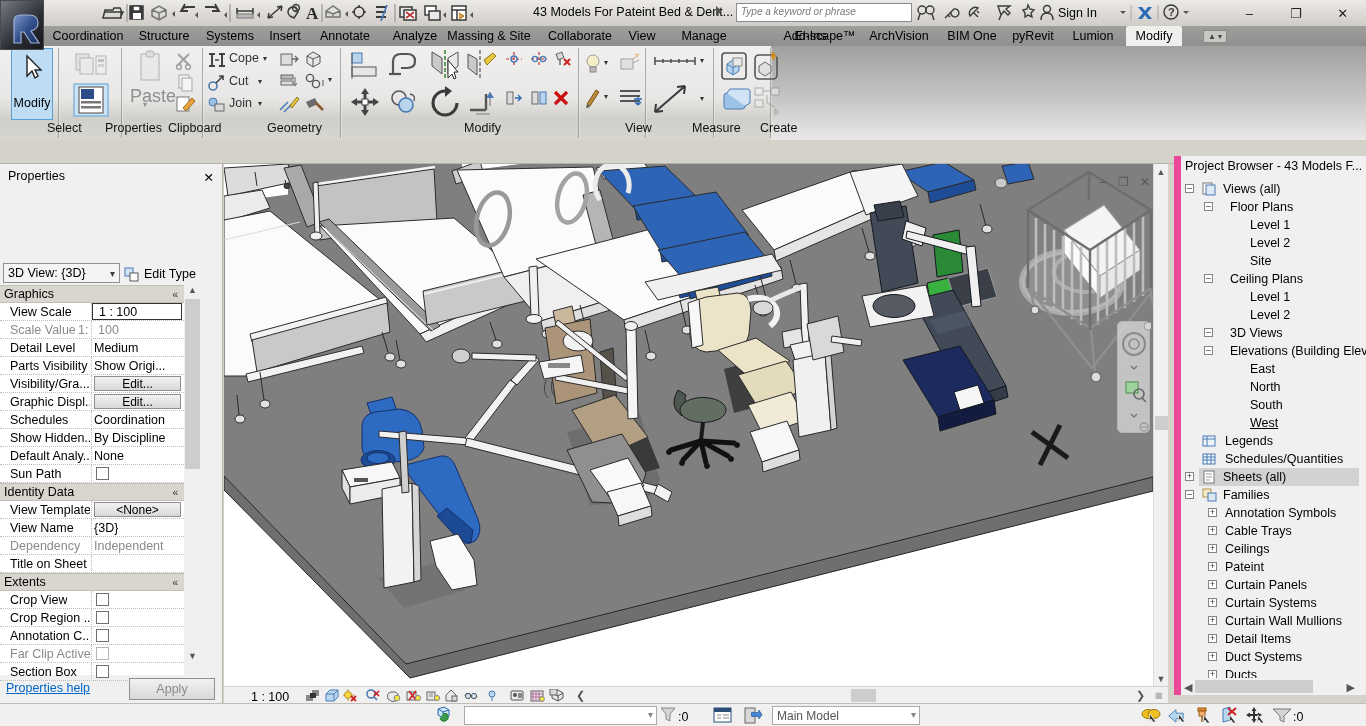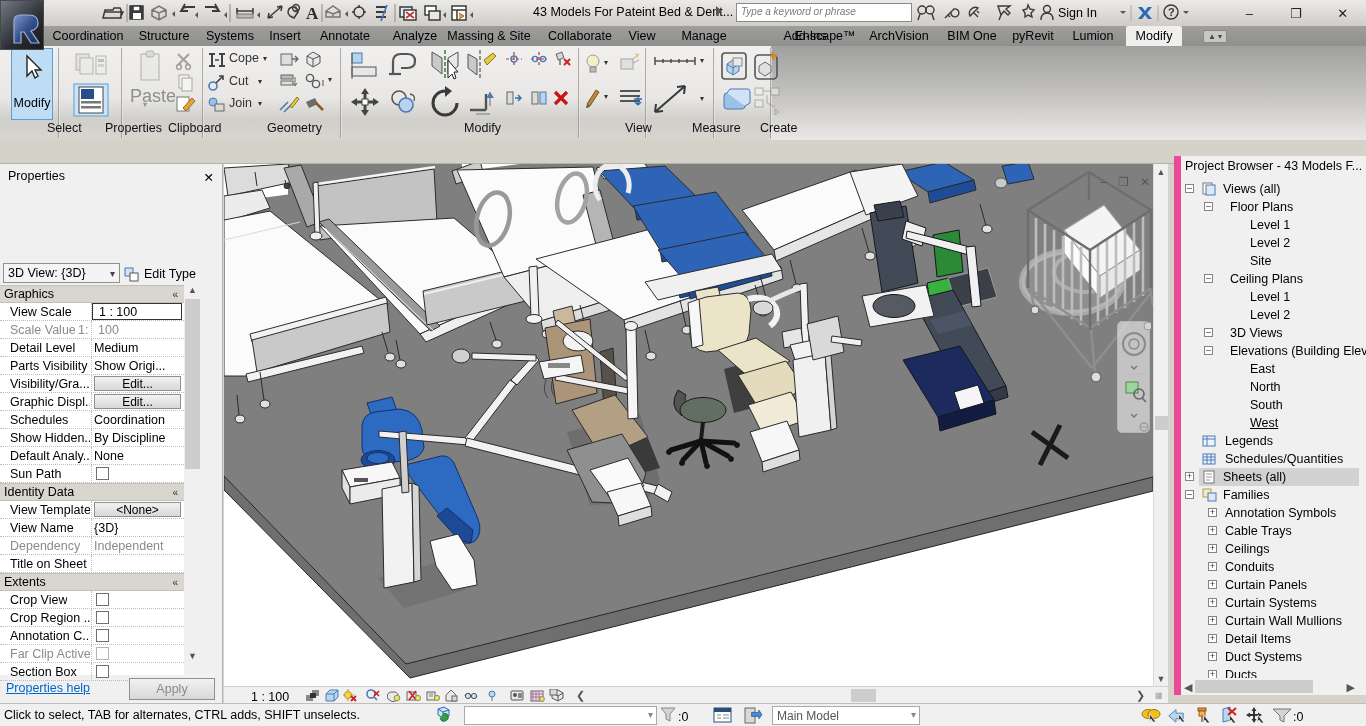--- a/index.html
+++ b/index.html
@@ -1006,21 +1006,21 @@
     <div class="trow" style="top:366px;">
           <span class="tbox" style="left:27px;">+</span>
           <span style="position:absolute;left:44px;top:2px;">Cable Trays</span>
         </div>
     <div class="trow" style="top:384px;">
           <span class="tbox" style="left:27px;">+</span>
           <span style="position:absolute;left:44px;top:2px;">Ceilings</span>
         </div>
     <div class="trow" style="top:402px;">
           <span class="tbox" style="left:27px;">+</span>
-          <span style="position:absolute;left:44px;top:2px;">Conduits</span>
+          <span style="position:absolute;left:44px;top:2px;">Pateint</span>
         </div>
     <div class="trow" style="top:420px;">
           <span class="tbox" style="left:27px;">+</span>
           <span style="position:absolute;left:44px;top:2px;">Curtain Panels</span>
         </div>
     <div class="trow" style="top:438px;">
           <span class="tbox" style="left:27px;">+</span>
           <span style="position:absolute;left:44px;top:2px;">Curtain Systems</span>
         </div>
     <div class="trow" style="top:456px;">
@@ -1046,21 +1046,20 @@
         <div style="position:absolute;bottom:0;width:100%;text-align:center;color:#555;font-size:9px;">▼</div>
       </div>
   <div id="bhscroll">
         <span class="sarrow" style="position:absolute;left:3px;top:3px;">◀</span>
         <div id="bhthumb"></div>
         <span class="sarrow" style="position:absolute;right:18px;top:3px;">▶</span>
       </div>
 </div>
 
 <div id="statusbar">
-  <div class="txt">Click to select, TAB for alternates, CTRL adds, SHIFT unselects.</div>
   <svg style="position:absolute;left:430px;top:2px;" width="24" height="19" viewBox="0 0 24 19">
         <path d="M8 3 L14 1 L19 4 L19 10 L13 12 L8 9 Z" fill="#cfe3f5" stroke="#2a6ab5"></path>
         <path d="M8 3 L13 6 L19 4 M13 6 v6" fill="none" stroke="#2a6ab5"></path>
         <path d="M13 8 q4 -2 5 2 q1 4 -3 5 q-4 1 -5 -3" fill="#3a9a4a" stroke="#1a7a2a"></path>
       </svg>
   <svg style="position:absolute;left:660px;top:2px;" width="40" height="19" viewBox="0 0 40 19">
         <path d="M1 2 L15 2 L10 8 L10 15 L6 13 L6 8 Z" fill="#d5d5d5" stroke="#888"></path>
         <text x="18" y="15" font-size="12.5" fill="#000">:0</text>
       </svg>
   <svg style="position:absolute;left:712px;top:2px;" width="22" height="19" viewBox="0 0 22 19">

